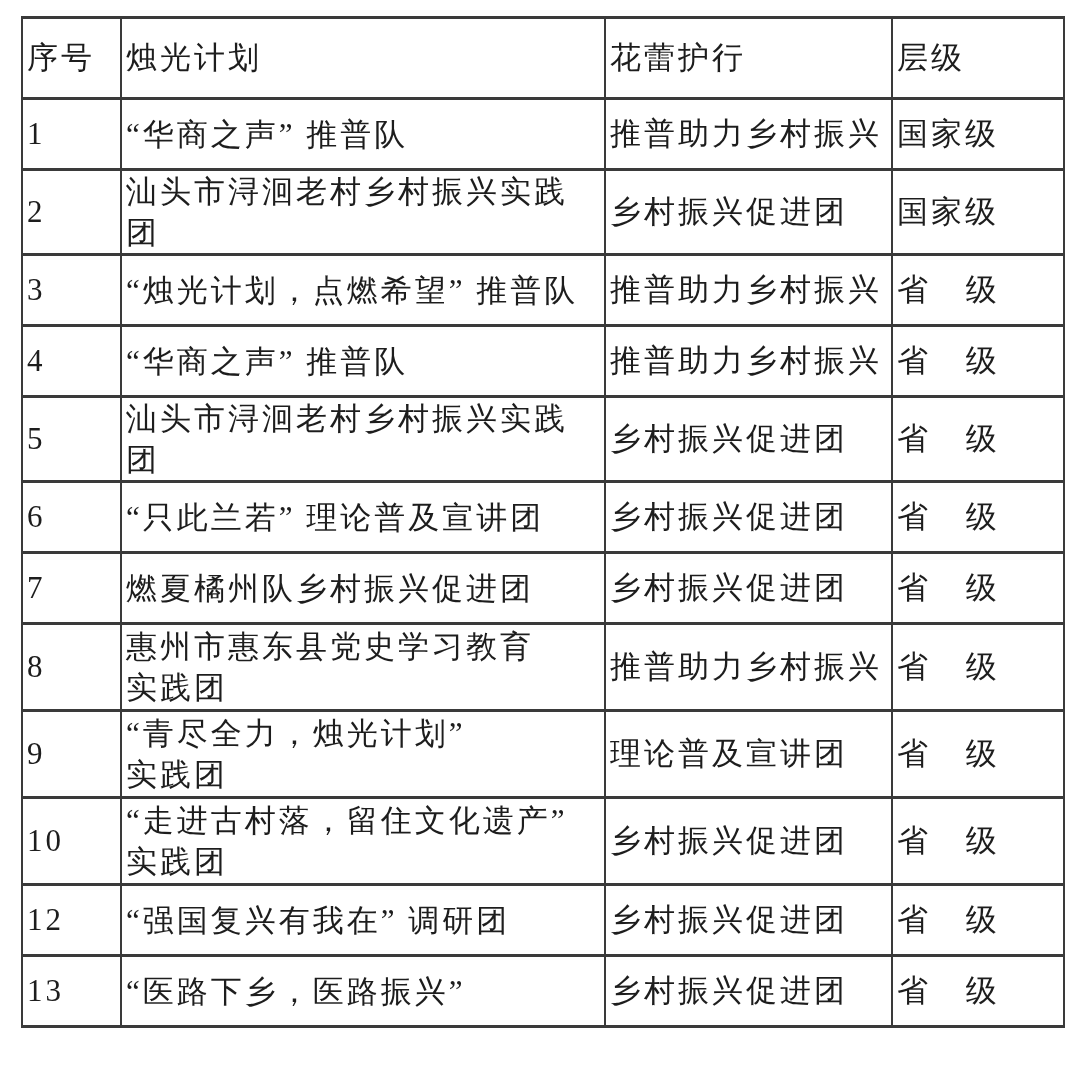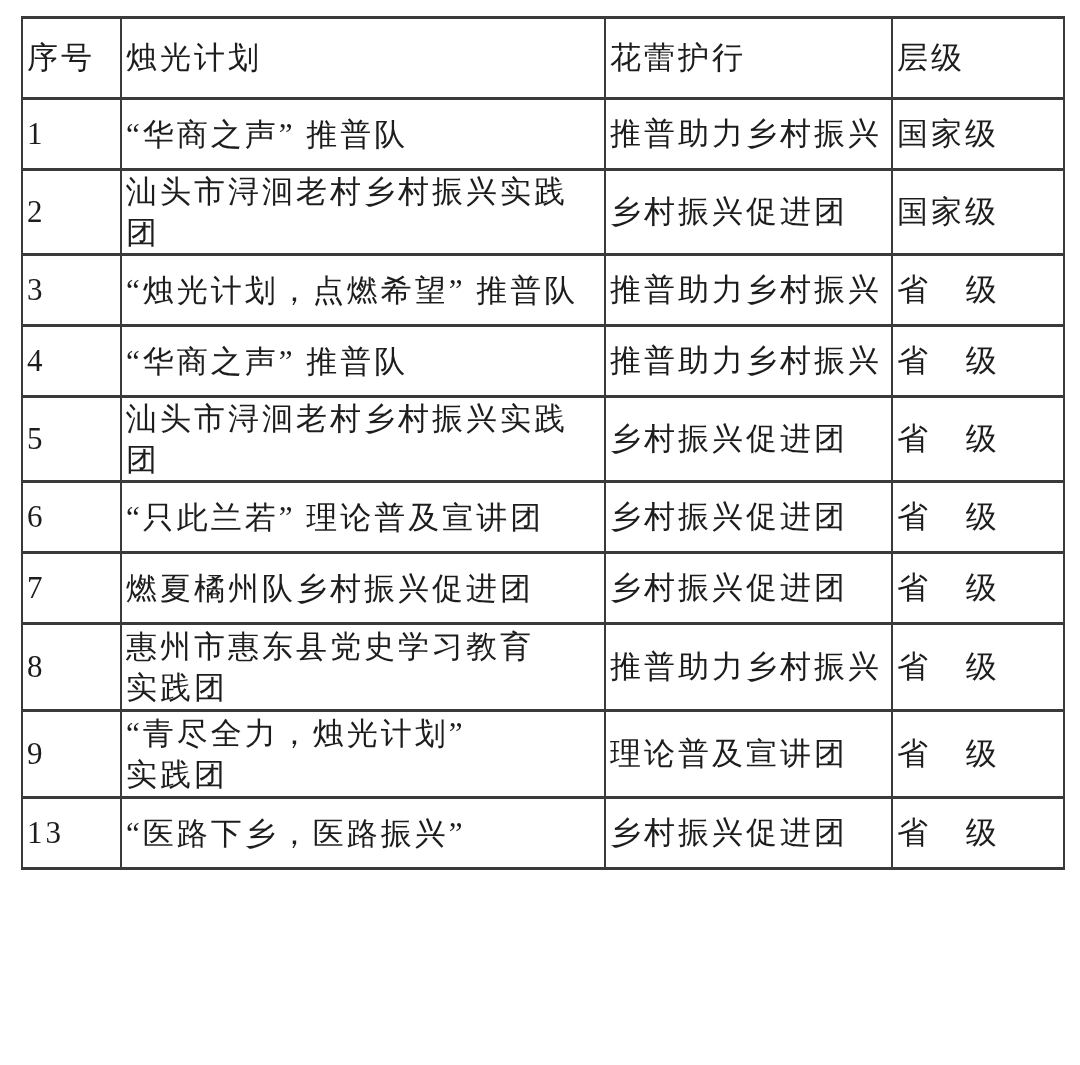--- a/index.html
+++ b/index.html
@@ -130,20 +130,33 @@
         <td class="cell-cat">推普助力乡村振兴</td>
         <td class="cell-level">省 级</td>
       </tr>
       <tr class="row-tall">
         <td class="cell-index">9</td>
         <td class="cell-name">“青尽全力，烛光计划”
 实践团</td>
         <td class="cell-cat">理论普及宣讲团</td>
         <td class="cell-level">省 级</td>
       </tr>
+      <tr class="row-tall">
+        <td class="cell-index">10</td>
+        <td class="cell-name">“走进古村落，留住文化遗产”
+实践团</td>
+        <td class="cell-cat">乡村振兴促进团</td>
+        <td class="cell-level">省 级</td>
+      </tr>
+      <tr class="row-single">
+        <td class="cell-index">12</td>
+        <td class="cell-name">“强国复兴有我在” 调研团</td>
+        <td class="cell-cat">乡村振兴促进团</td>
+        <td class="cell-level">省 级</td>
+      </tr>
       <tr class="row-single">
         <td class="cell-index">13</td>
         <td class="cell-name">“医路下乡，医路振兴”</td>
         <td class="cell-cat">乡村振兴促进团</td>
         <td class="cell-level">省 级</td>
       </tr>
     </tbody>
   </table>
 </div>
 

